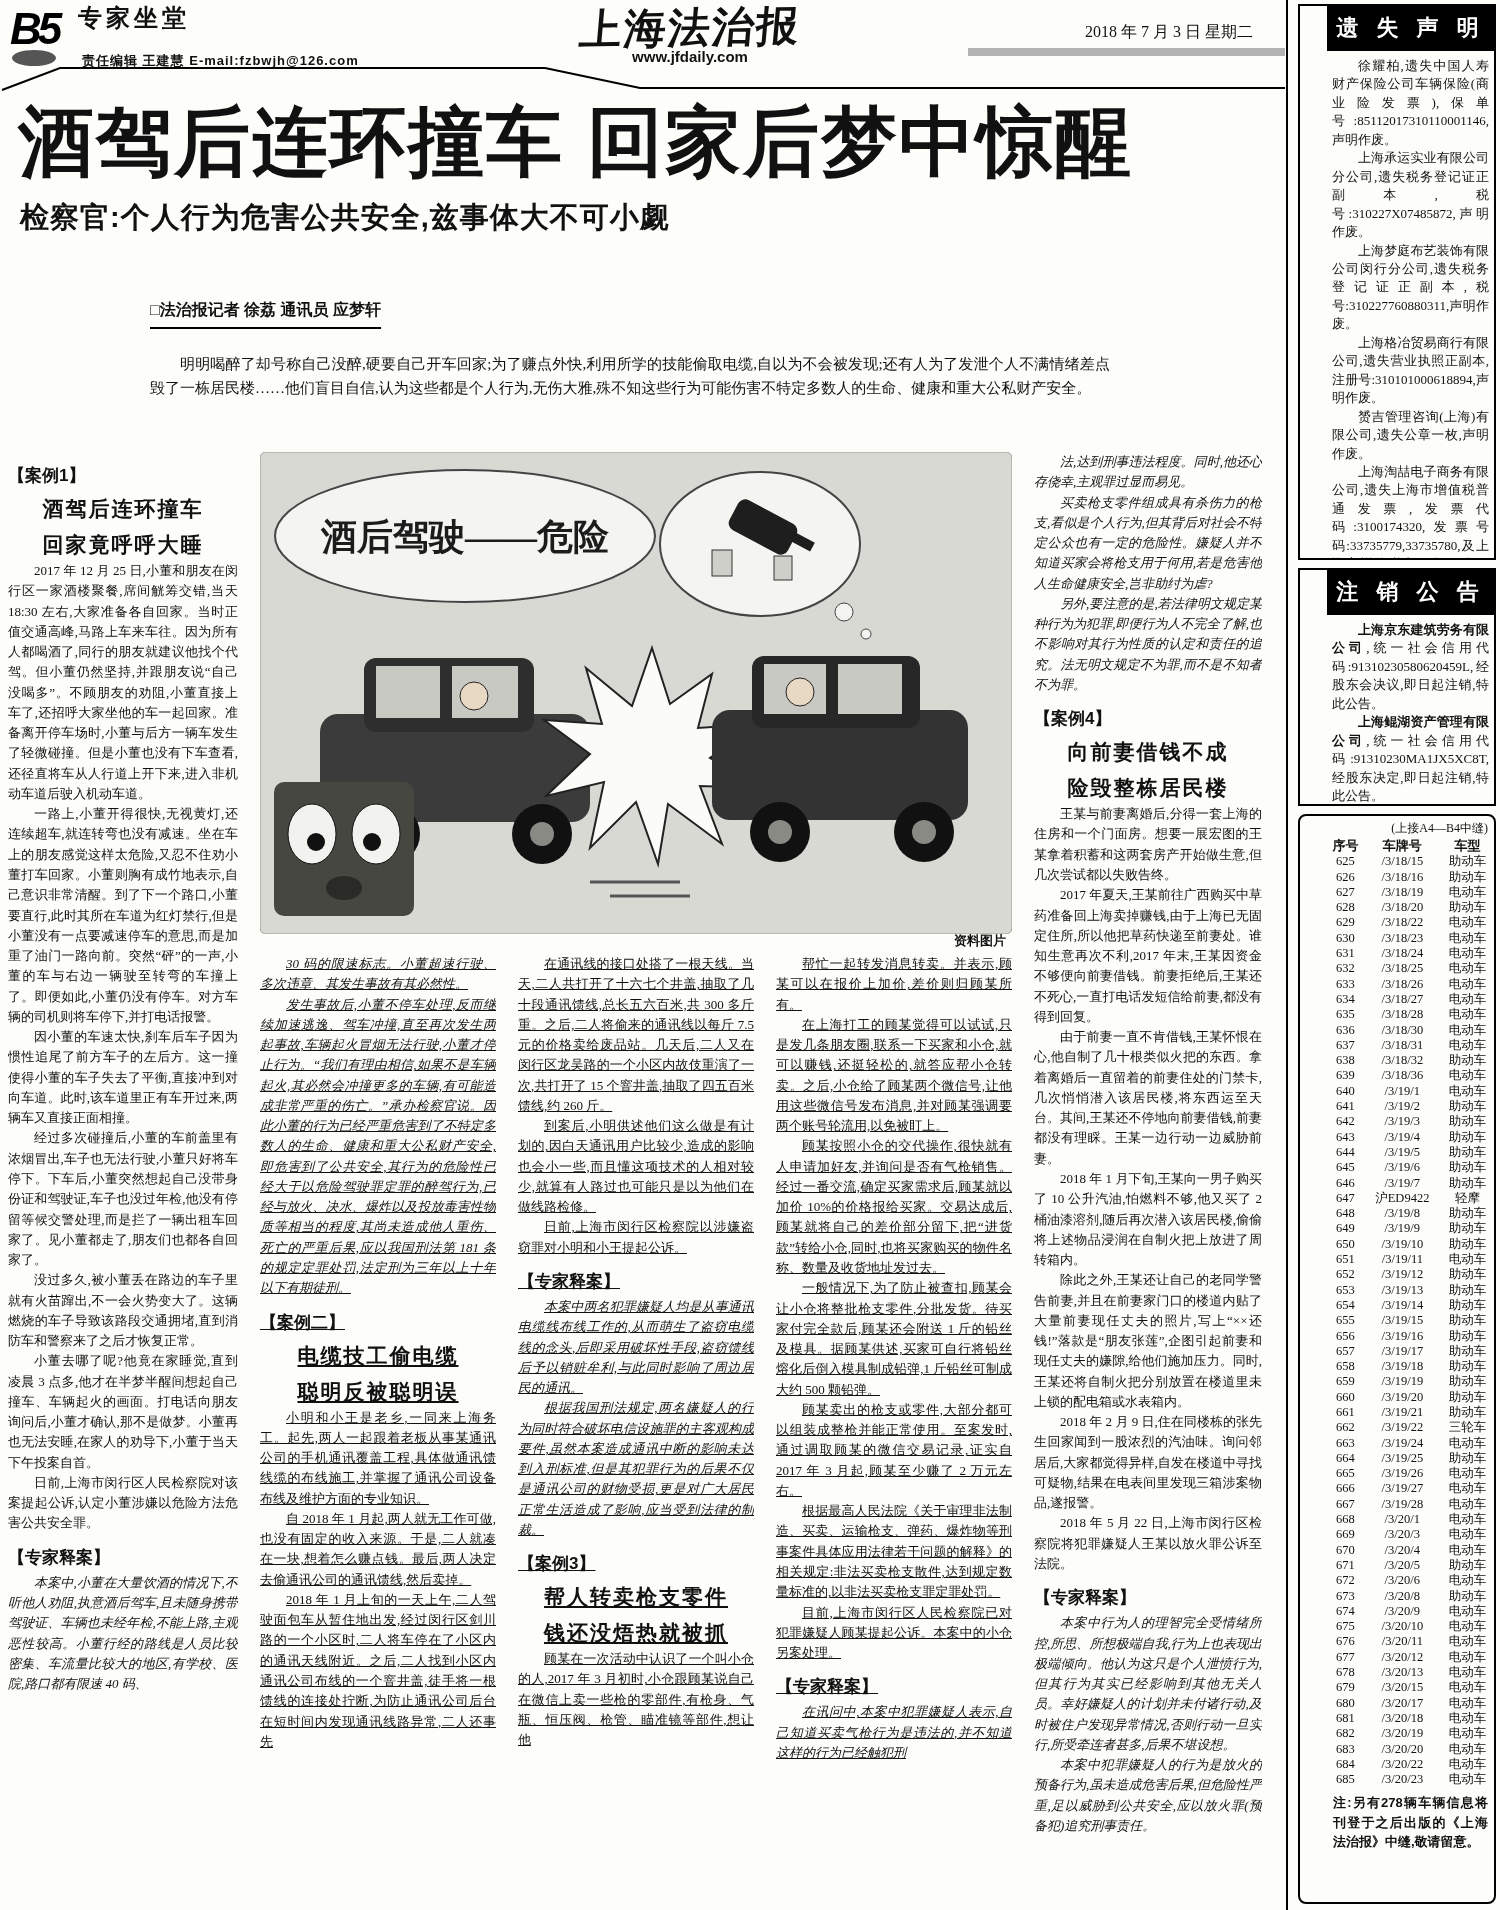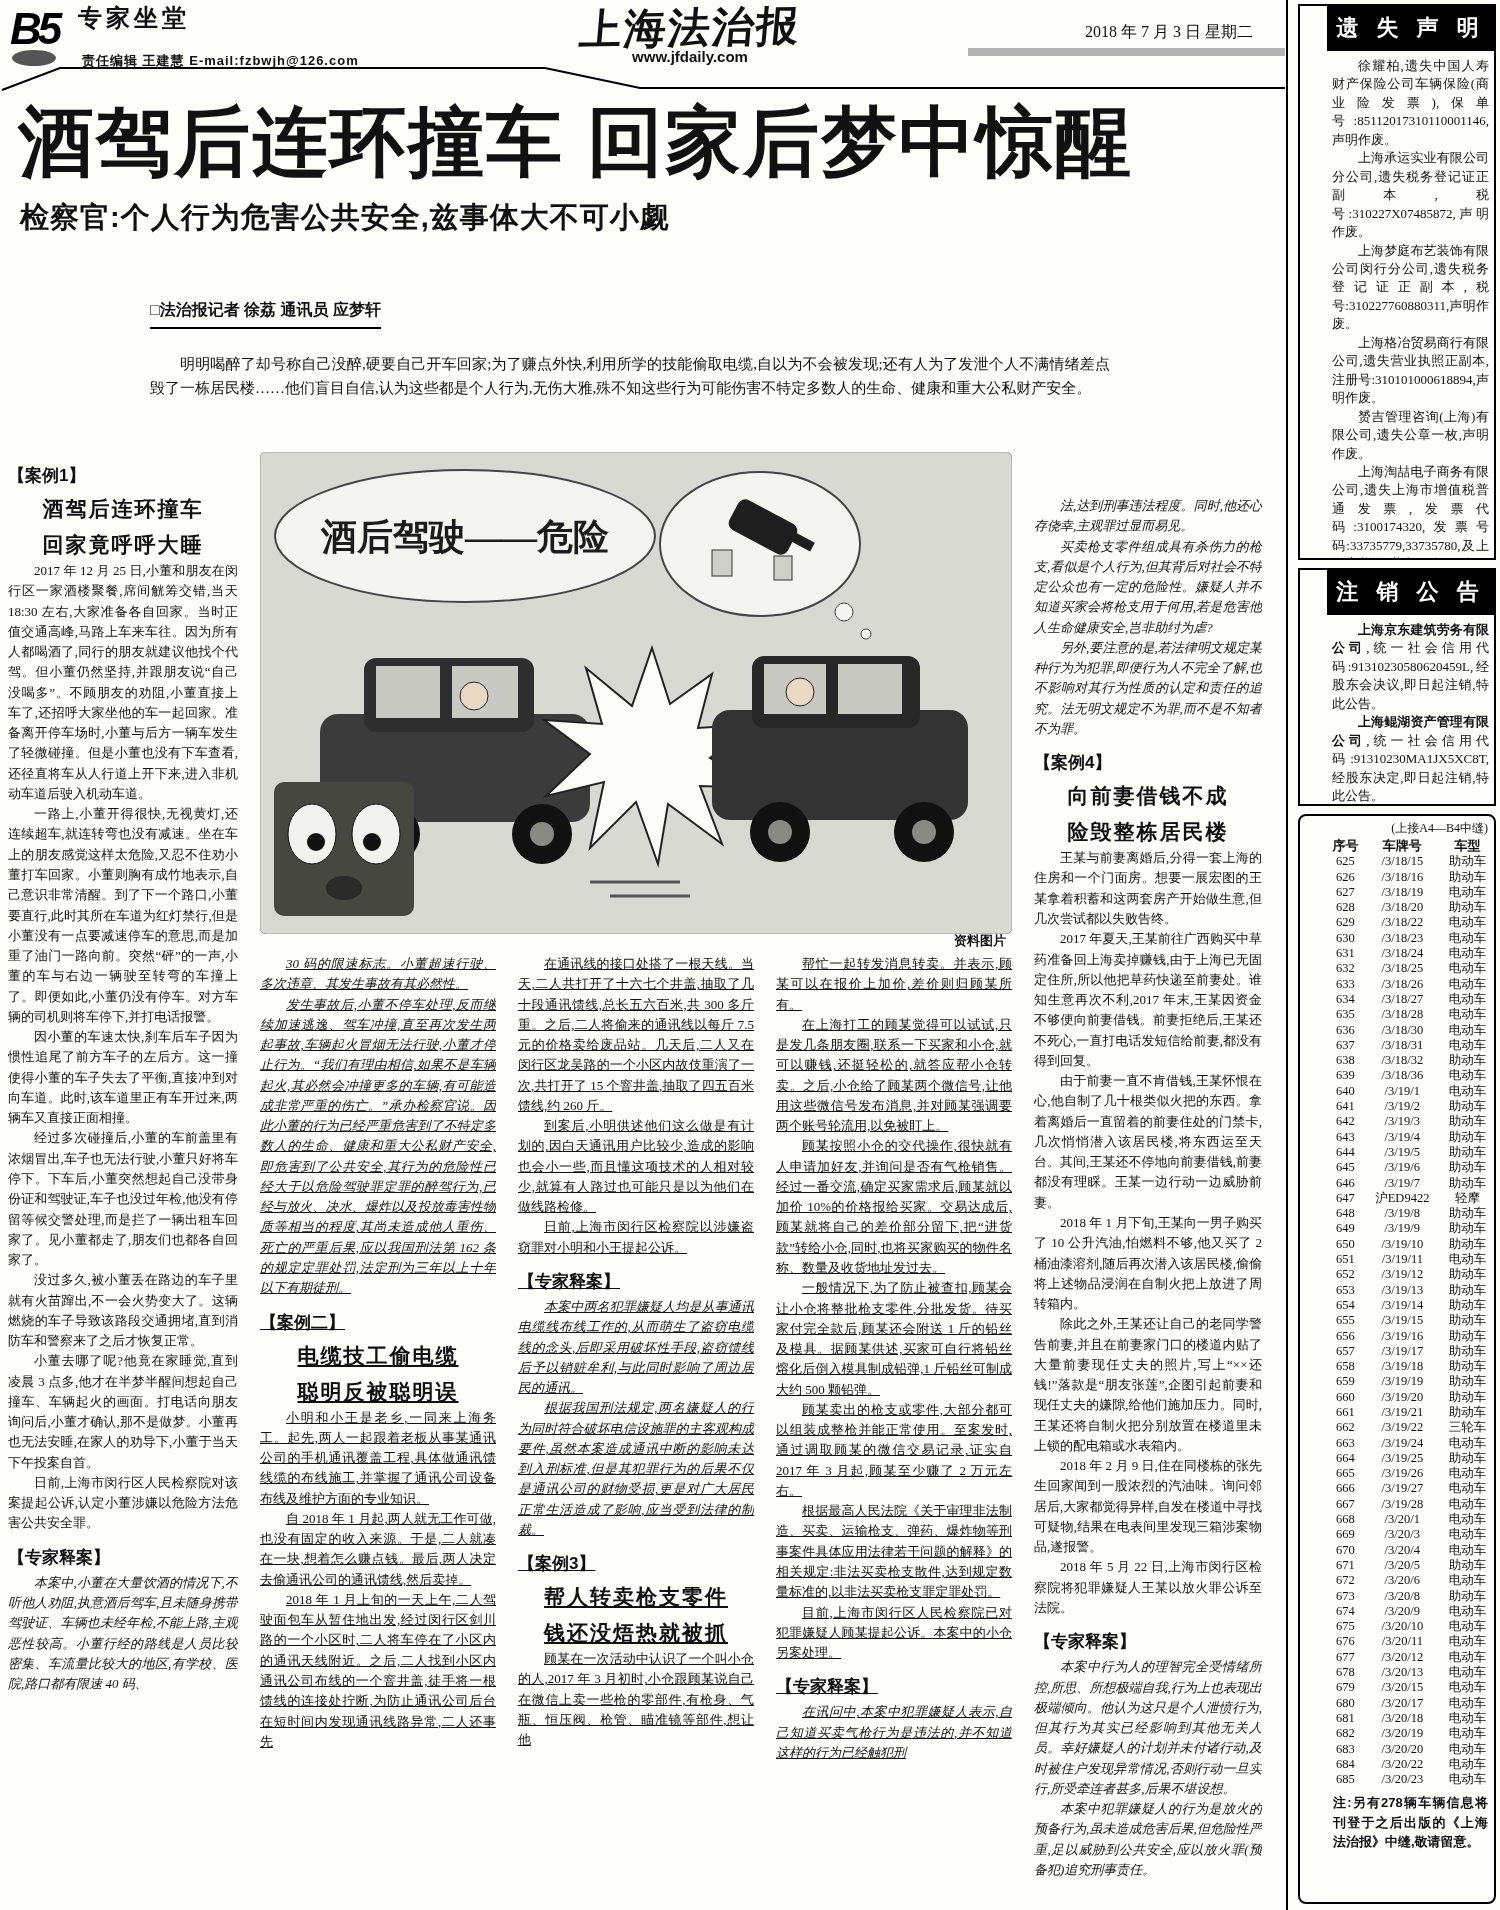--- a/index.html
+++ b/index.html
@@ -39,21 +39,21 @@
               text-align:justify; }
   .intro p  { text-indent:2em; }
 
   
   .main { position:absolute; left:8px; top:452px; width:1256px; height:1450px; display:flex; gap:22px; }
   .ncol { overflow:hidden; }
   .col-outer { width:230px; flex:none; }
   .mid { width:752px; flex:none; display:flex; flex-direction:column; }
   .mid-cols { display:flex; gap:22px; flex:1; overflow:hidden; margin-top:2px;text-decoration:underline; }
   .mid-cols .ncol { flex:1; }
-  .col-right { width:228px; flex:none;margin-top:44px; }
+  .col-right { width:228px; flex:none; }
 
   .para { font-size:13px; line-height:1.56; text-align:justify; text-indent:2em; }
   .expert { font-style:italic; }
   .case-label { font-family:"Liberation Sans",sans-serif; font-weight:bold; font-size:17px;
                 margin:12px 0 2px; }
   .case-title { font-family:"Liberation Sans",sans-serif; font-weight:bold; font-size:21px;
                 text-align:center; margin:8px 0 2px; letter-spacing:2px; }
   .expert-label { font-family:"Liberation Sans",sans-serif; font-weight:bold; font-size:17px;
                   margin:12px 0 4px; }
 
@@ -184,21 +184,21 @@
           </g>
 
           <line x1="330" y1="430" x2="420" y2="430" stroke="#555" stroke-width="3"></line>
           <line x1="350" y1="444" x2="430" y2="444" stroke="#555" stroke-width="3"></line>
         </svg>
         <div class="caption">资料图片</div>
       </div>
       <div class="mid-cols">
         <div class="ncol">
             <div class="para expert">30 码的限速标志。小董超速行驶、多次违章、其发生事故有其必然性。</div>
-            <div class="para expert">发生事故后,小董不停车处理,反而继续加速逃逸、驾车冲撞,直至再次发生两起事故,车辆起火冒烟无法行驶,小董才停止行为。“我们有理由相信,如果不是车辆起火,其必然会冲撞更多的车辆,有可能造成非常严重的伤亡。”承办检察官说。因此小董的行为已经严重危害到了不特定多数人的生命、健康和重大公私财产安全,即危害到了公共安全,其行为的危险性已经大于以危险驾驶罪定罪的醉驾行为,已经与放火、决水、爆炸以及投放毒害性物质等相当的程度,其尚未造成他人重伤、死亡的严重后果,应以我国刑法第 162 条的规定定罪处罚,法定刑为三年以上十年以下有期徒刑。</div>
+            <div class="para expert">发生事故后,小董不停车处理,反而继续加速逃逸、驾车冲撞,直至再次发生两起事故,车辆起火冒烟无法行驶,小董才停止行为。“我们有理由相信,如果不是车辆起火,其必然会冲撞更多的车辆,有可能造成非常严重的伤亡。”承办检察官说。因此小董的行为已经严重危害到了不特定多数人的生命、健康和重大公私财产安全,即危害到了公共安全,其行为的危险性已经大于以危险驾驶罪定罪的醉驾行为,已经与放火、决水、爆炸以及投放毒害性物质等相当的程度,其尚未造成他人重伤、死亡的严重后果,应以我国刑法第 181 条的规定定罪处罚,法定刑为三年以上十年以下有期徒刑。</div>
             <div class="case-label">【案例二】</div>
             <div class="case-title">电缆技工偷电缆</div>
             <div class="case-title">聪明反被聪明误</div>
             <div class="para">小明和小王是老乡,一同来上海务工。起先,两人一起跟着老板从事某通讯公司的手机通讯覆盖工程,具体做通讯馈线缆的布线施工,并掌握了通讯公司设备布线及维护方面的专业知识。</div>
             <div class="para">自 2018 年 1 月起,两人就无工作可做,也没有固定的收入来源。于是,二人就凑在一块,想着怎么赚点钱。最后,两人决定去偷通讯公司的通讯馈线,然后卖掉。</div>
             <div class="para">2018 年 1 月上旬的一天上午,二人驾驶面包车从暂住地出发,经过闵行区剑川路的一个小区时,二人将车停在了小区内的通讯天线附近。之后,二人找到小区内通讯公司布线的一个窨井盖,徒手将一根馈线的连接处拧断,为防止通讯公司后台在短时间内发现通讯线路异常,二人还事先</div>
           </div>
         <div class="ncol">
             <div class="para">在通讯线的接口处搭了一根天线。当天,二人共打开了十六七个井盖,抽取了几十段通讯馈线,总长五六百米,共 300 多斤重。之后,二人将偷来的通讯线以每斤 7.5 元的价格卖给废品站。几天后,二人又在闵行区龙吴路的一个小区内故伎重演了一次,共打开了 15 个窨井盖,抽取了四五百米馈线,约 260 斤。</div>
             <div class="para">到案后,小明供述他们这么做是有计划的,因白天通讯用户比较少,造成的影响也会小一些,而且懂这项技术的人相对较少,就算有人路过也可能只是以为他们在做线路检修。</div>

